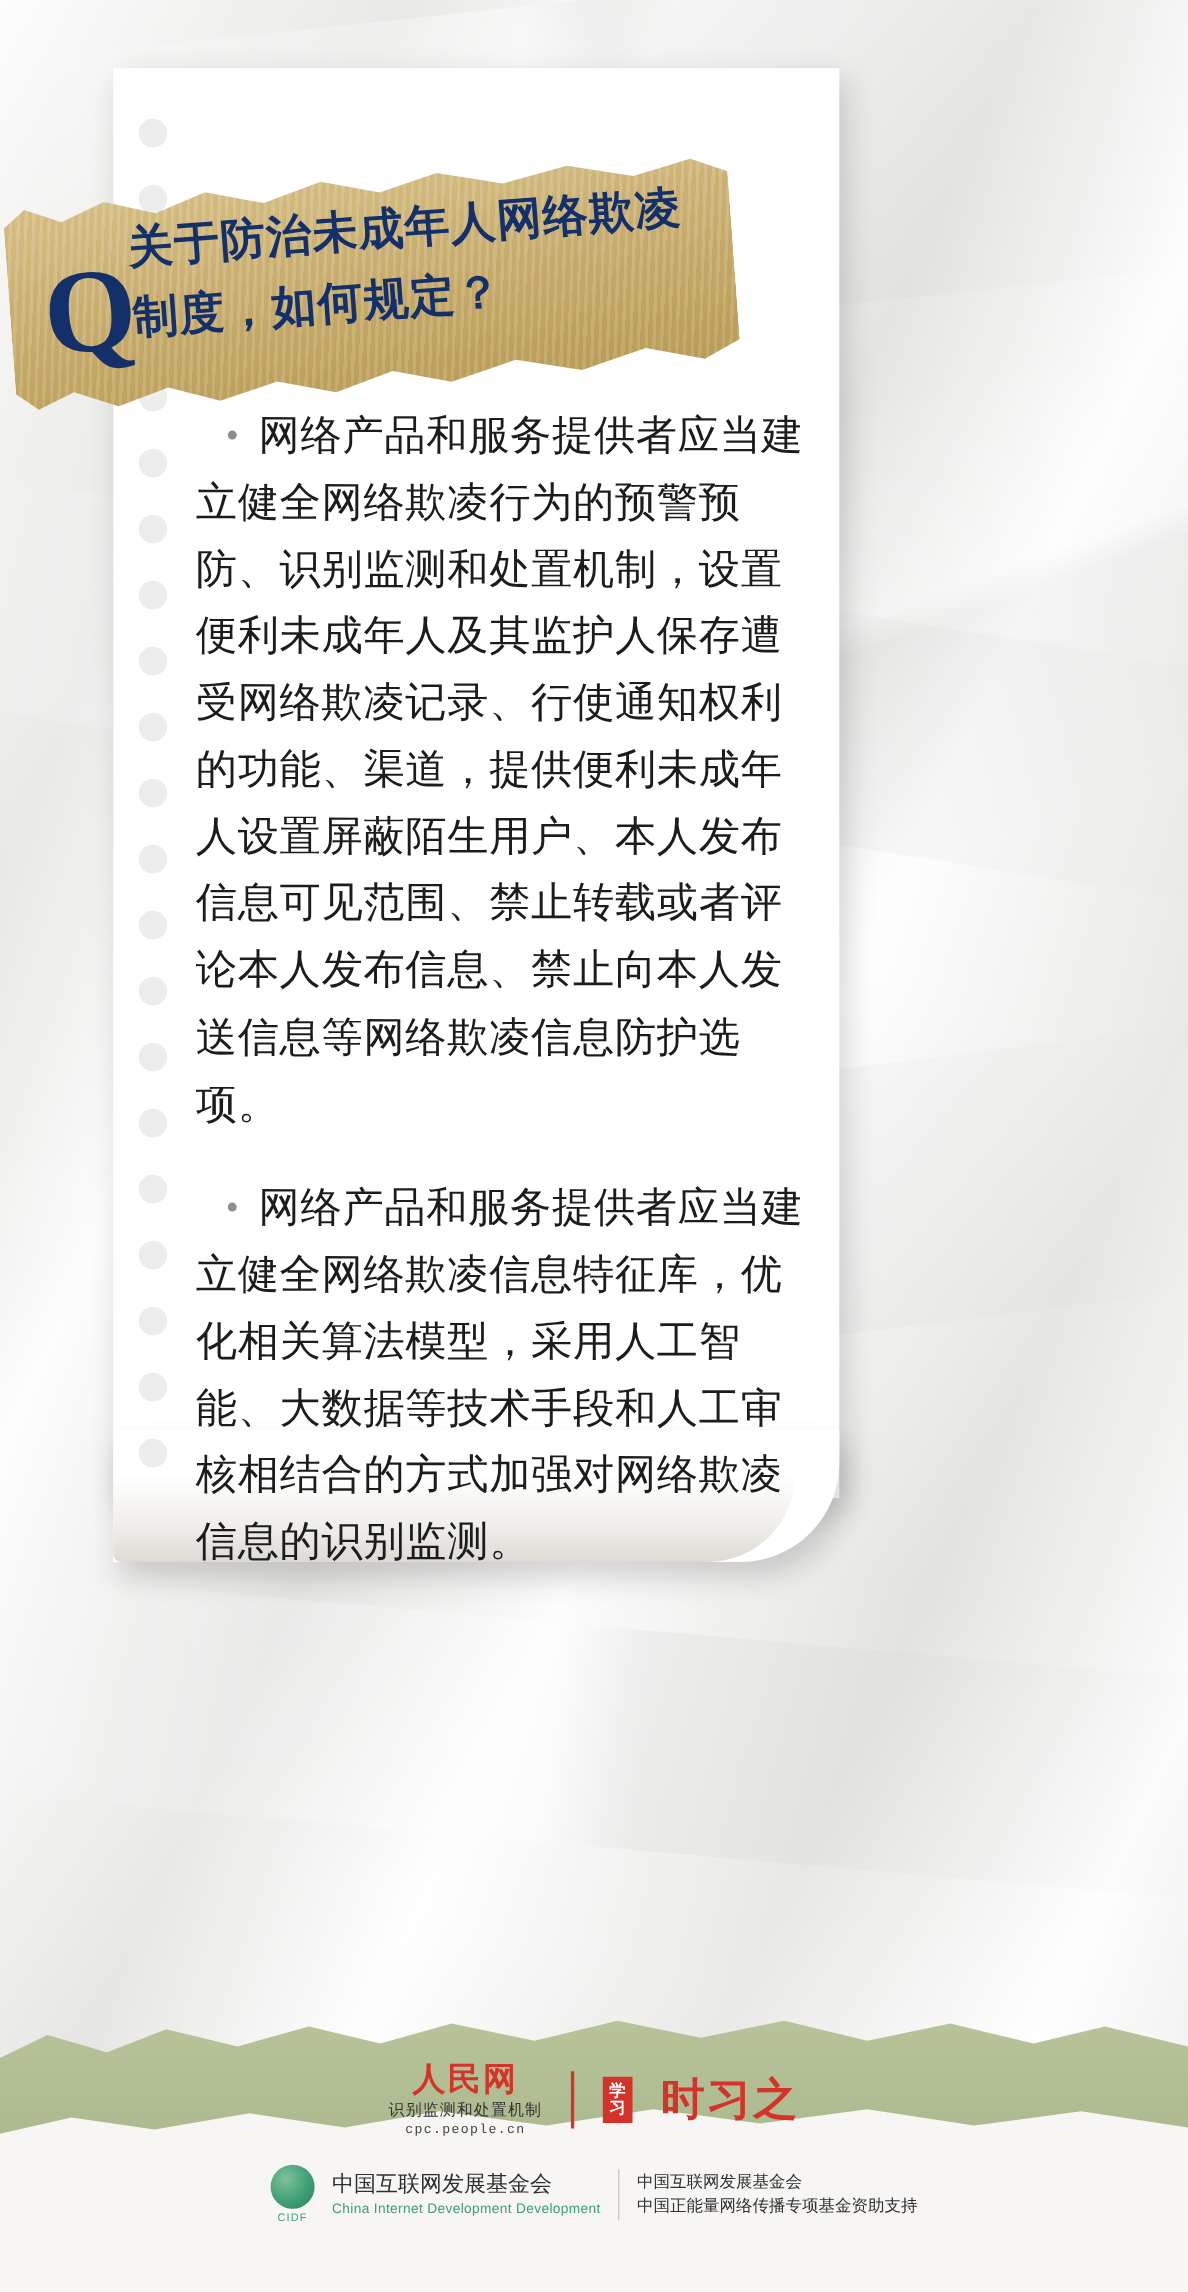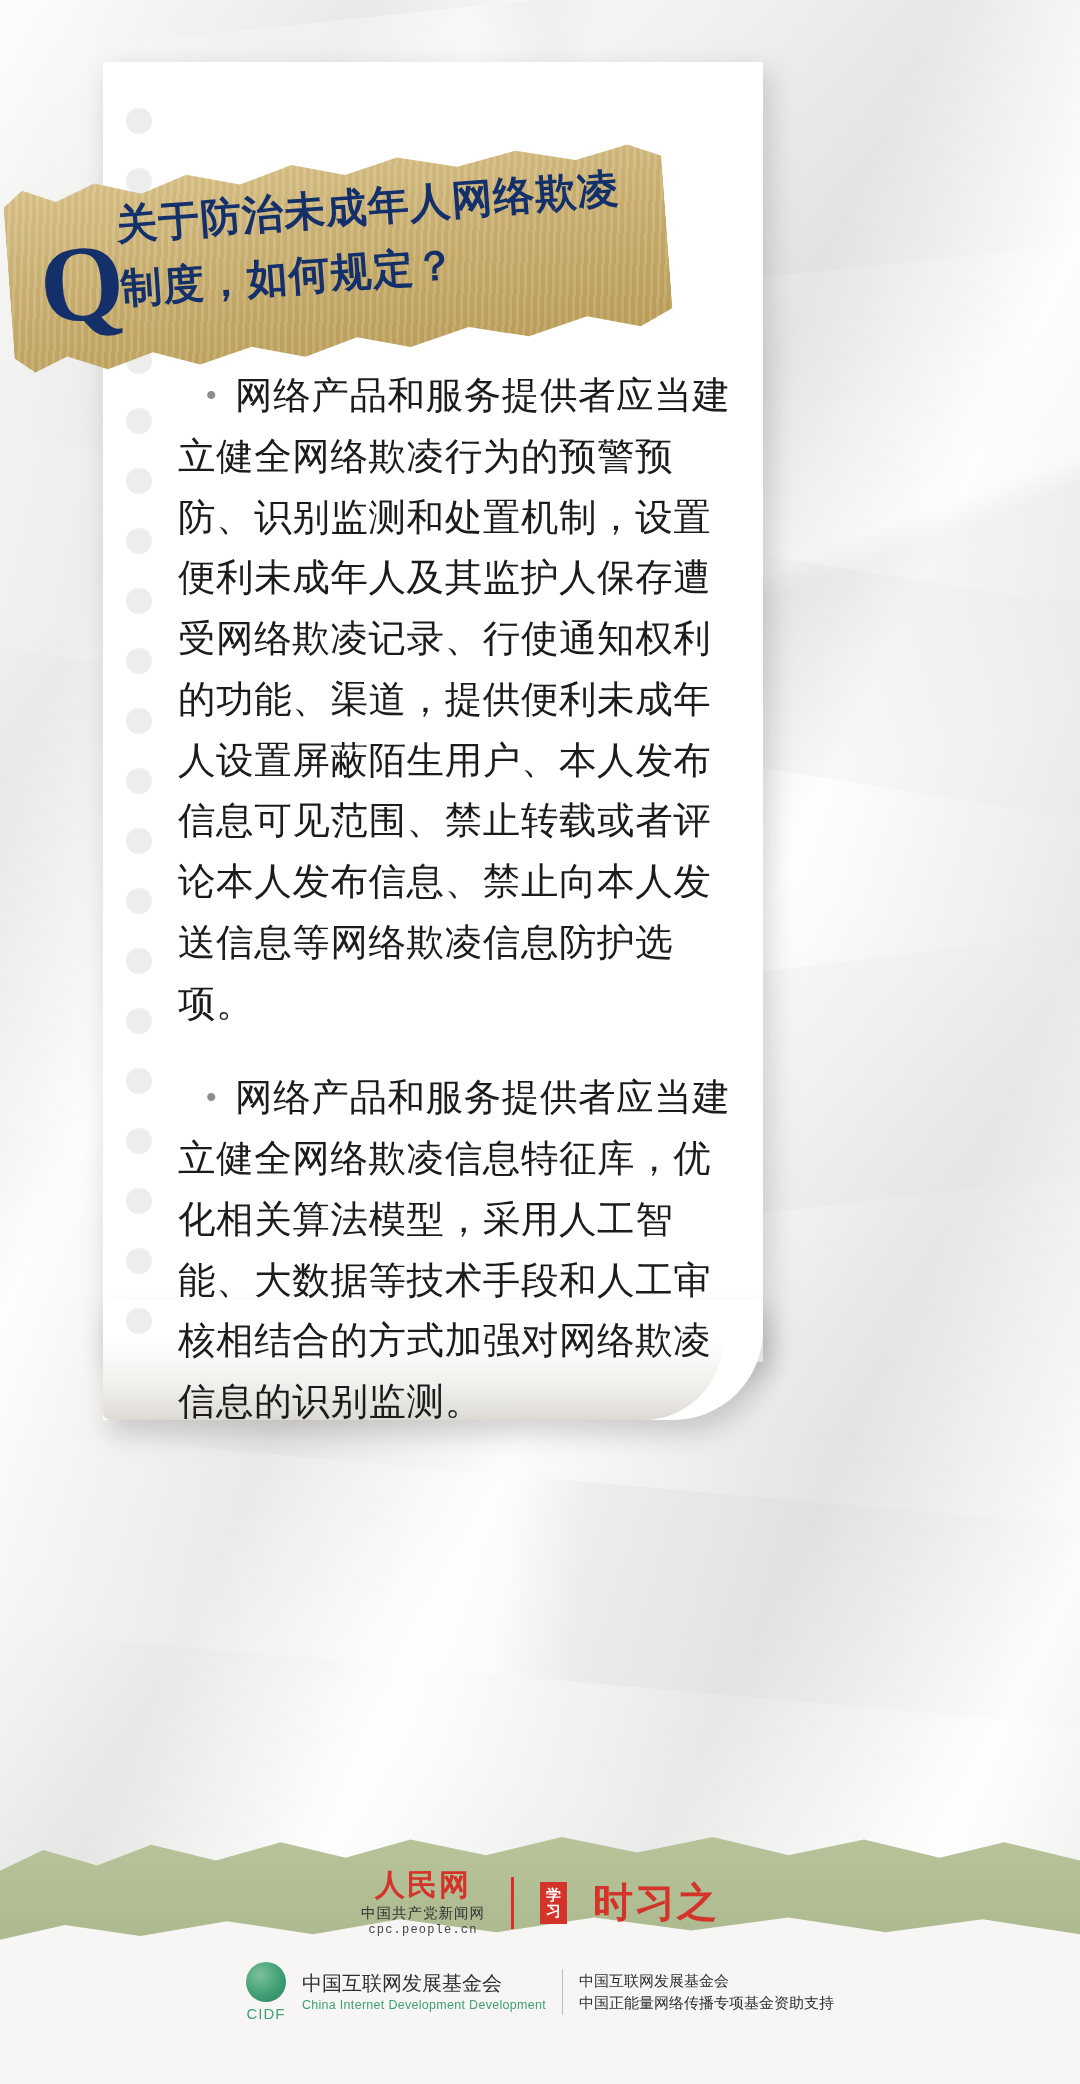--- a/index.html
+++ b/index.html
@@ -226,21 +226,21 @@
     text-align: center;
   }
   .cidf-globe {
     width: 40px;
     height: 40px;
     border-radius: 50%;
     background: radial-gradient(circle at 35% 32%, #7fc19a 0%, #3e9f74 55%, #2e7f5c 100%);
     margin: 0 auto;
   }
   .cidf-abbr {
-    font-size: 15px;
+    font-size: 10px;
     color: #3e9f74;
     letter-spacing: 1px;
     margin-top: 3px;
   }
   .cidf-names {
     text-align: left;
     line-height: 1.35;
   }
   .cidf-cn {
     font-size: 20px;
@@ -320,21 +320,21 @@
   </div>
   <div class="para">
     <span class="bullet">•</span><span>网络产品和服务提供者应当建立健全网络欺凌信息特征库，优化相关算法模型，采用人工智能、大数据等技术手段和人工审核相结合的方式加强对网络欺凌信息的识别监测。</span>
   </div>
 </div>
 
 <div id="footer">
   <div id="logo-row">
     <div class="people-logo">
       <div class="people-cn">人民网</div>
-      <div class="people-sub">中国共产党新闻网</div>
+      <div class="people-sub">识别监测和处置机制</div>
       <div class="people-url">cpc.people.cn</div>
     </div>
     <div class="divider-bar"></div>
     <div class="xuexi-badge">
       <div>学</div>
       <div>习</div>
     </div>
     <div class="xuexi-main">时习之</div>
   </div>
 

